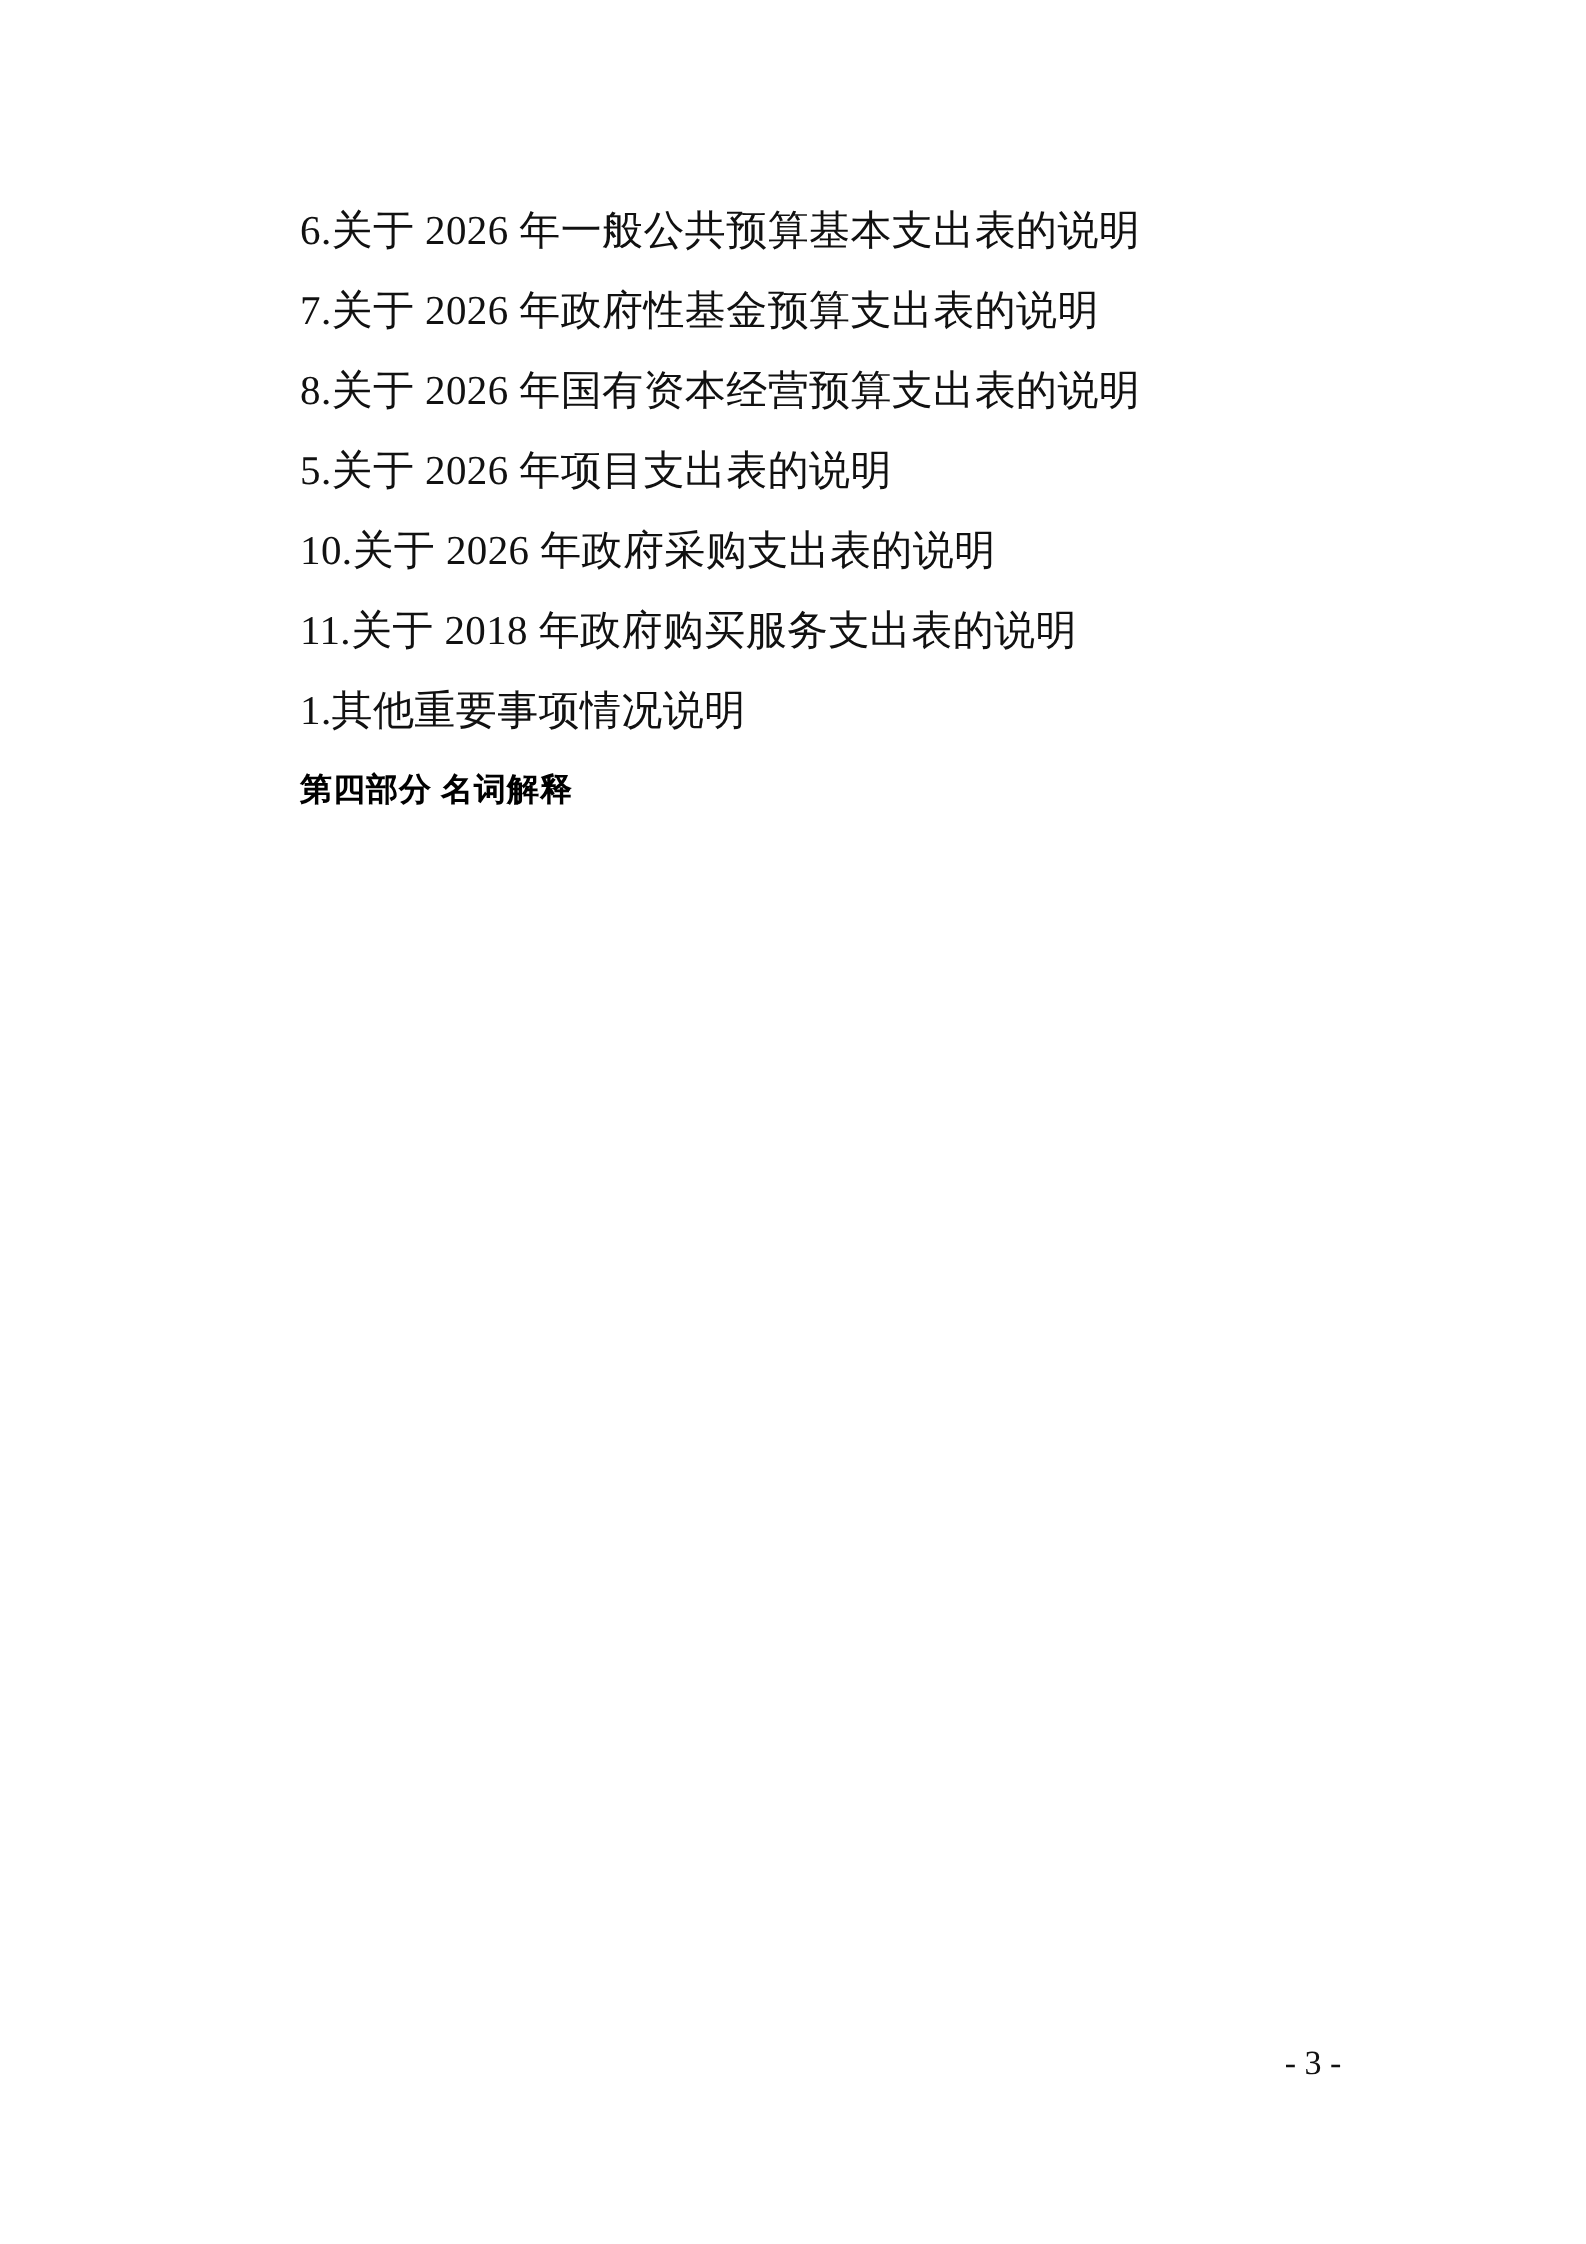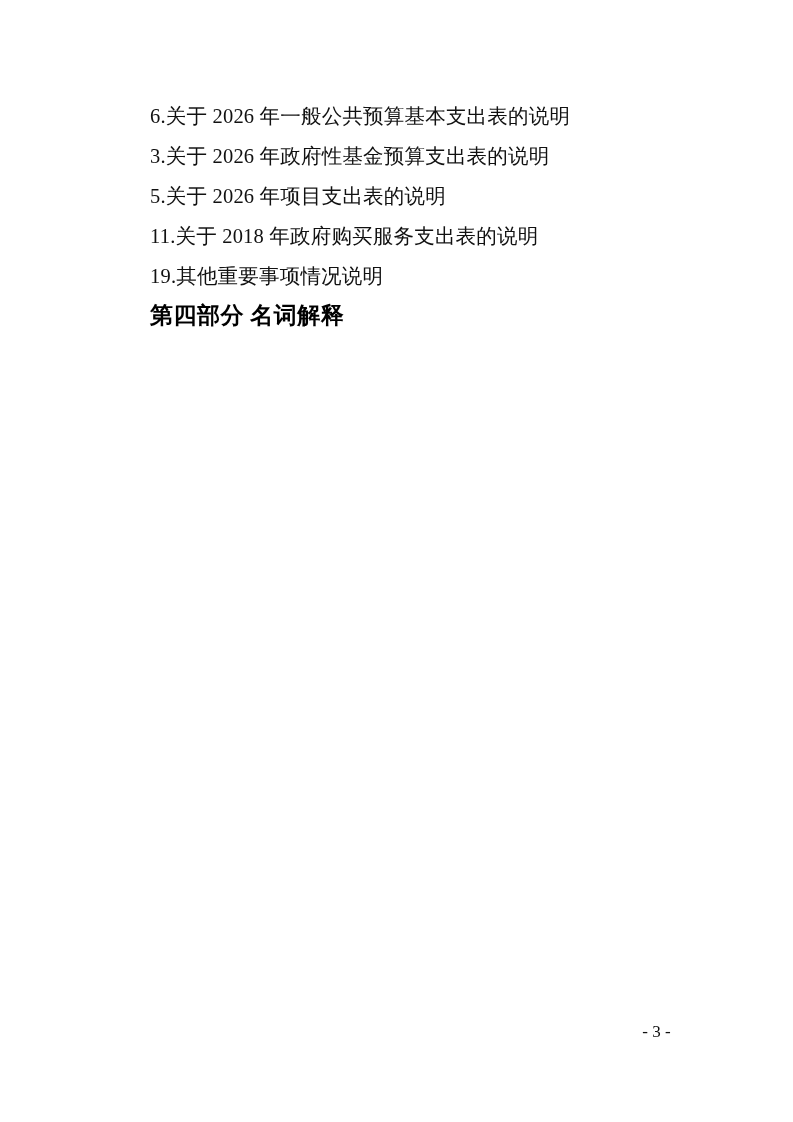--- a/index.html
+++ b/index.html
@@ -25,21 +25,21 @@
     width: 500px;
   }
   .toc-line {
     font-size: 20.5px;
     line-height: 40px;
     letter-spacing: 0.2px;
     white-space: nowrap;
     color: #111111;
   }
   .section-heading {
-    font-size: 23px;
+    font-size: 16px;
     line-height: 40px;
     font-weight: bold;
     white-space: nowrap;
     color: #000000;
     letter-spacing: 0.5px;
   }
   .page-number {
     position: absolute;
     left: 0;
     top: 1022px;
@@ -51,22 +51,24 @@
     box-sizing: border-box;
   }
 </style>
 </head>
 <body>
 
 <div class="page">
 
   <div class="content">
     <div class="toc-line">6.关于 2026 年一般公共预算基本支出表的说明</div>
-    <div class="toc-line">3.关于 2026 年政府性基金预算支出表的说明</div>
+    <div class="toc-line">7.关于 2026 年政府性基金预算支出表的说明</div>
+    <div class="toc-line">8.关于 2026 年国有资本经营预算支出表的说明</div>
     <div class="toc-line">5.关于 2026 年项目支出表的说明</div>
+    <div class="toc-line">10.关于 2026 年政府采购支出表的说明</div>
     <div class="toc-line">11.关于 2018 年政府购买服务支出表的说明</div>
-    <div class="toc-line">19.其他重要事项情况说明</div>
+    <div class="toc-line">1.其他重要事项情况说明</div>
     <div class="section-heading">第四部分  名词解释</div>
   </div>
 
   <div class="page-number">- 3 -</div>
 
 </div>
 
 </body></html>

